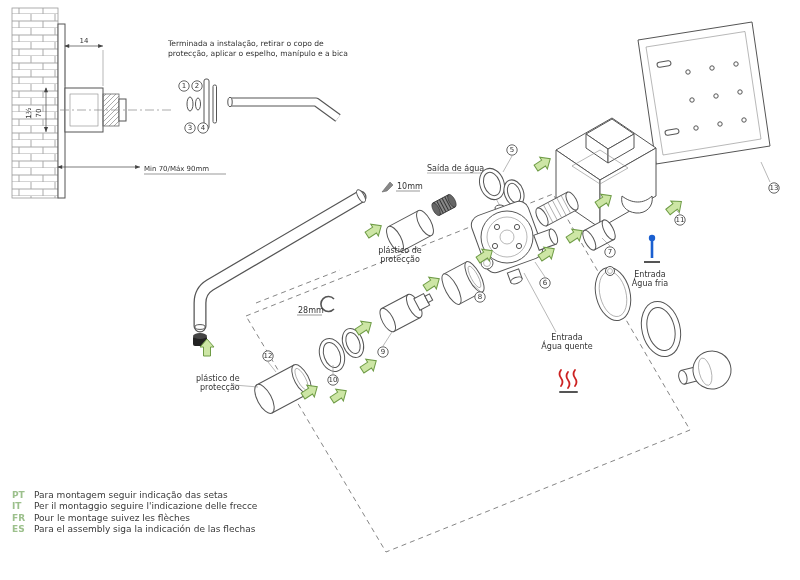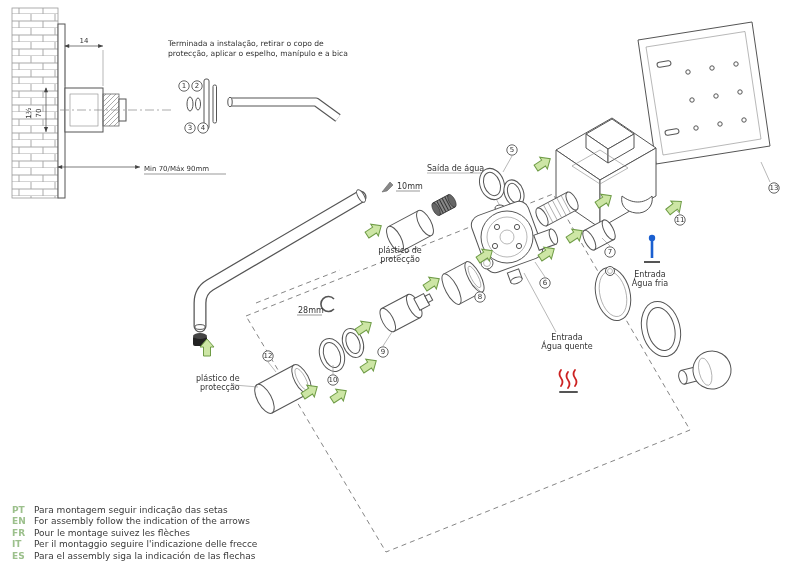--- a/index.html
+++ b/index.html
@@ -13,21 +13,21 @@
   .callout circle{fill:#fff;stroke:#555;stroke-width:.9}
   .callout text{font-size:7px;text-anchor:middle}
   .arrow{fill:var(--arrow-fill,#cde6a5);stroke:var(--arrow-stroke,#6f9c46);stroke-width:1}
   .part{fill:#fff;stroke:#555;stroke-width:1}
   .thin{fill:none;stroke:#888;stroke-width:.6}
   .dash{fill:none;stroke:#666;stroke-width:.8;stroke-dasharray:5 4}
   .tube-out{fill:none;stroke:#555;stroke-width:13;stroke-linecap:round;stroke-linejoin:round}
   .tube-in{fill:none;stroke:#fff;stroke-width:10.5;stroke-linecap:round;stroke-linejoin:round}
   .tube-out2{fill:none;stroke:#555;stroke-width:9;stroke-linejoin:round}
   .tube-in2{fill:none;stroke:#fff;stroke-width:6.8;stroke-linejoin:round}
-  .legend{position:absolute;left:12px;top:505px;font-size:9px;line-height:11.4px}
+  .legend{position:absolute;left:12px;top:490px;font-size:9px;line-height:11.4px}
   .legend .code{color:var(--legend-code,#9cc08c);display:inline-block;width:22px;font-weight:bold}
   .legend .txt{color:#3a3a3a}
 </style>
 </head>
 <body>
 
 <div class="stage">
 <svg width="800" height="580" viewBox="0 0 800 580">
   <defs>
     <pattern id="bricks" width="24" height="14" patternUnits="userSpaceOnUse">
@@ -350,18 +350,17 @@
     <use href="#garrow" class="arrow" transform="translate(540,258) rotate(-33)"></use>
     <use href="#garrow" class="arrow" transform="translate(568,240) rotate(-33)"></use>
     <use href="#garrow" class="arrow" transform="translate(536,168) rotate(-33)"></use>
     <use href="#garrow" class="arrow" transform="translate(597,205) rotate(-33)"></use>
     <use href="#garrow" class="arrow" transform="translate(668,212) rotate(-38)"></use>
   </g>
 </svg>
 
 <div class="legend">
   <div><span class="code">PT</span><span class="txt">Para montagem seguir indicação das setas</span></div>
-  <div><span class="code">EN</span><span class="txt">For assembly follow the indication of the arrows</span></div>
+  <div><span class="code">IT</span><span class="txt">Per il montaggio seguire l'indicazione delle frecce</span></div>
   <div><span class="code">FR</span><span class="txt">Pour le montage suivez les flèches</span></div>
-  <div><span class="code">IT</span><span class="txt">Per il montaggio seguire l'indicazione delle frecce</span></div>
   <div><span class="code">ES</span><span class="txt">Para el assembly siga la indicación de las flechas</span></div>
 </div>
 </div>
 
 </body></html>

